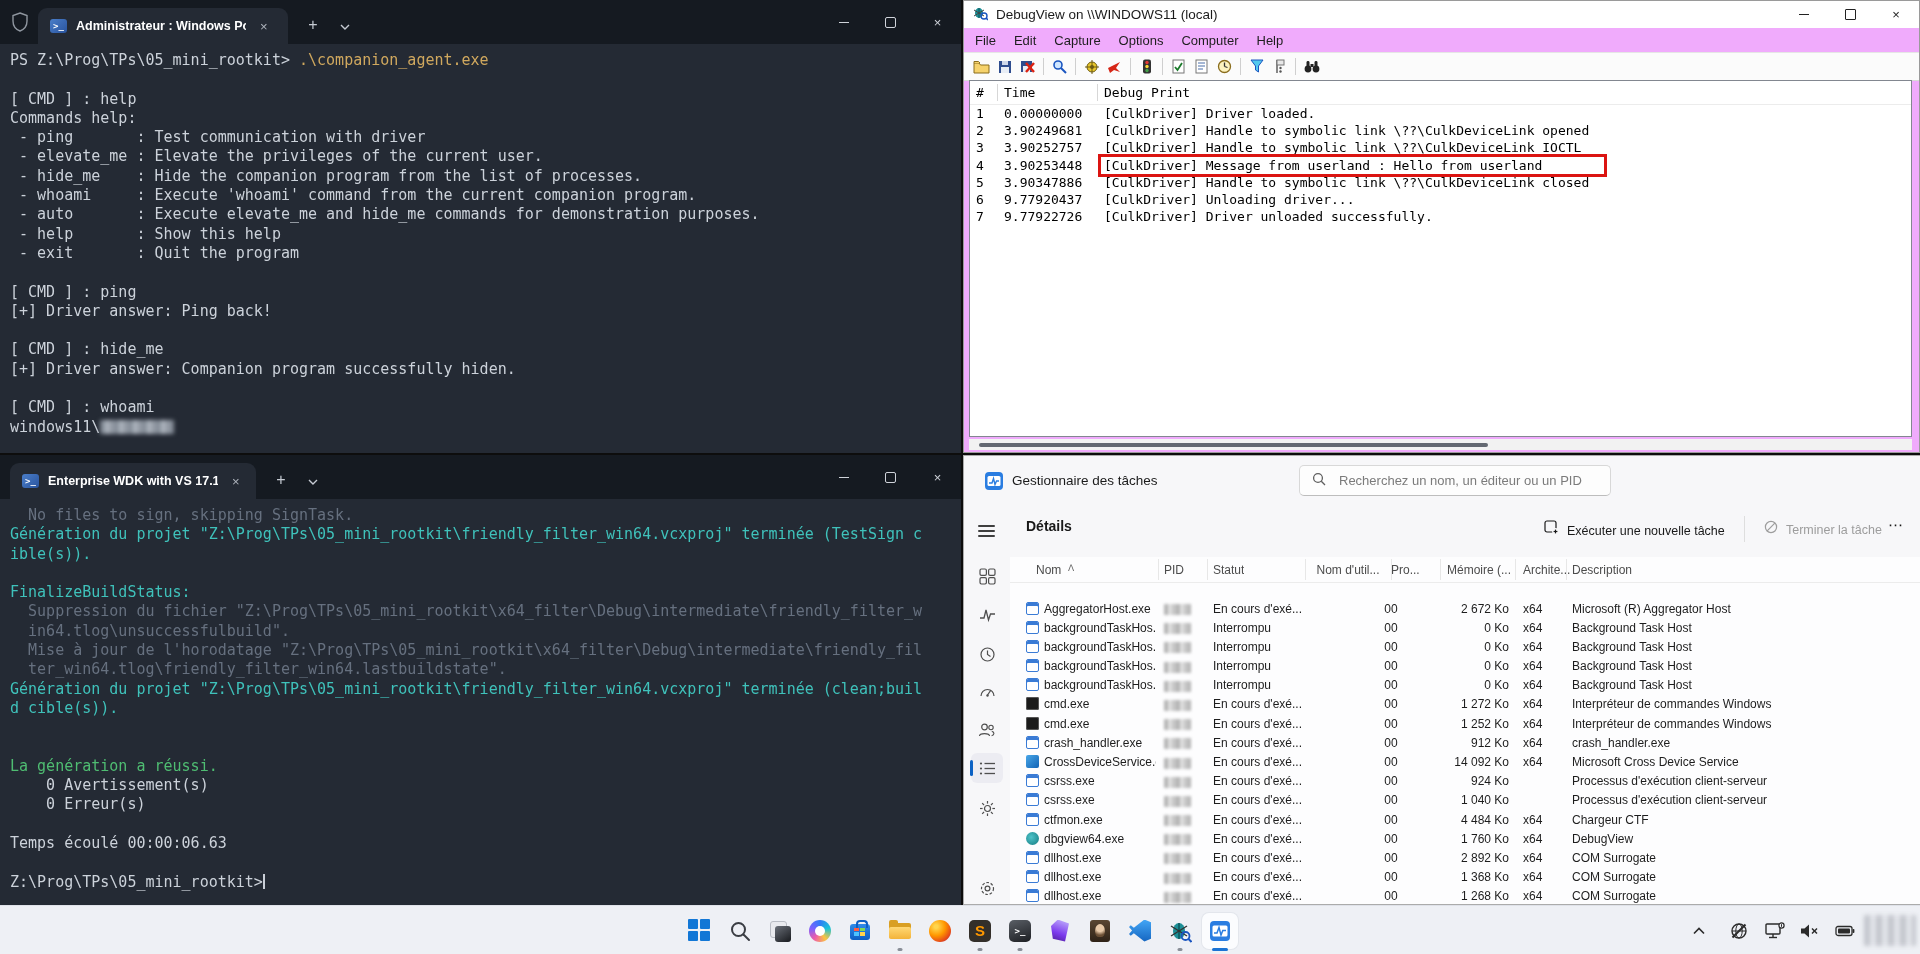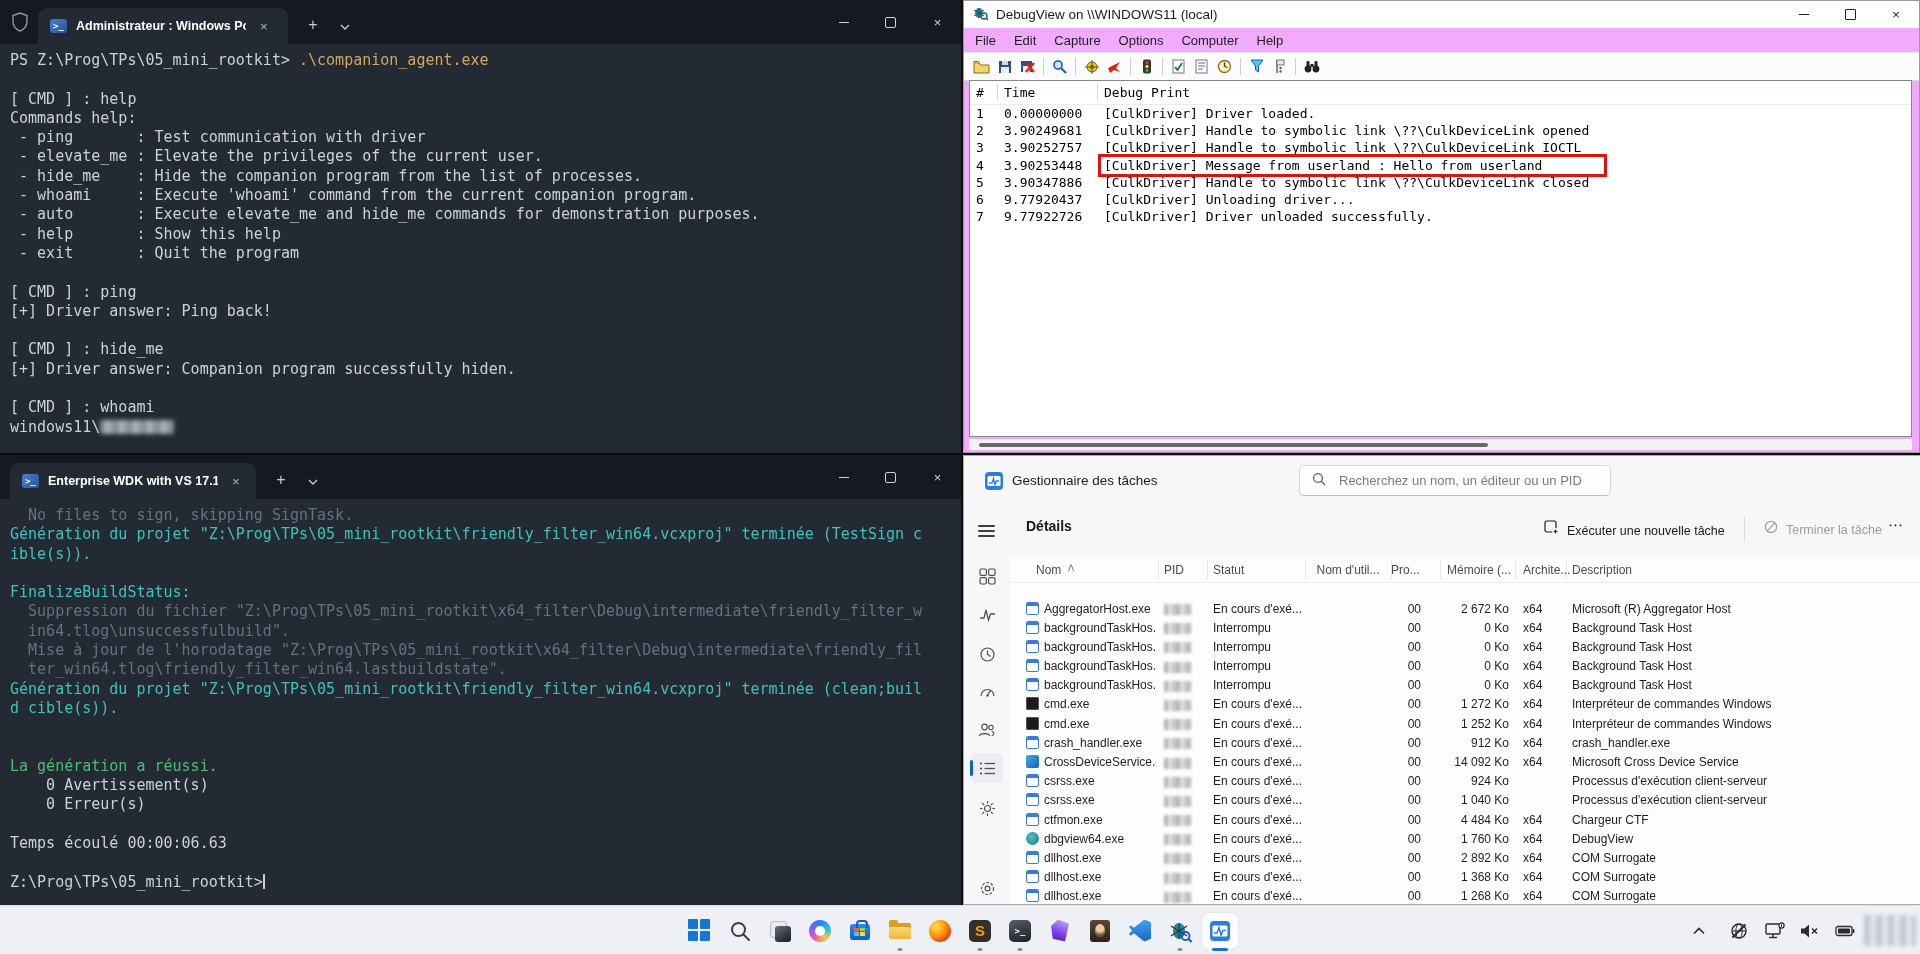--- a/index.html
+++ b/index.html
@@ -78,21 +78,21 @@
   .tm-rows{position:absolute;top:26px;left:0;right:0;bottom:0;overflow:hidden;margin-top:16px;}
   .tmr{position:relative;height:19.2px;font-size:12px;color:#1d1d1d;}
   .tmr span{position:absolute;top:2.5px;white-space:nowrap;}
   .pic{left:16px;top:3px;width:13px;height:13px;border-radius:2px;}
   .pic.win{background:#fff;border:1.5px solid #3a7bd5;box-sizing:border-box;box-shadow:inset 0 3px 0 #3a7bd5;}
   .pic.cmd{background:#1b1b1b;box-shadow:inset 0 0 0 1px #555;}
   .pic.cross{background:linear-gradient(135deg,#49a7e8,#1263b5);}
   .pic.bug{background:radial-gradient(circle at 40% 40%,#4fc3c9,#127a80);border-radius:50%;}
   .c.name{left:34px;width:112px;overflow:hidden;}
   .c.pid{left:154px}.c.st{left:203px;width:90px;overflow:hidden}.c.us{left:302px;width:76px;overflow:hidden}
-  .c.cpu{left:387px;width:24px;text-align:right}.c.mem{left:430px;width:69px;text-align:right}
+  .c.cpu{left:369px;width:24px;text-align:center}.c.mem{left:430px;width:69px;text-align:right}
   .c.arch{left:513px}.c.desc{left:562px;width:370px;overflow:hidden}
   .blurlight{display:inline-block;height:11px;border-radius:1px;vertical-align:-1px;
     background:repeating-linear-gradient(90deg,#b5b5b5 0 4px,#dedede 4px 8px,#c6c6c6 8px 12px);filter:blur(1.5px);}
   .pid .blurlight{width:27px}
   .tm-scroll{position:absolute;right:3px;top:130px;width:5px;height:170px;background:#c9c9cd;border-radius:3px;}
   
   #taskbar{position:absolute;left:0;top:905px;width:1920px;height:49px;background:#eef0f5;border-top:1px solid #dfe2e9;}
   .tb-center{position:absolute;left:50%;top:0;transform:translateX(-50%);height:49px;display:flex;align-items:center;}
   .tbslot{width:40px;height:46px;position:relative;display:flex;align-items:center;justify-content:center;}
   .tbdot{position:absolute;bottom:3px;left:50%;transform:translateX(-50%);width:5px;height:3px;border-radius:2px;background:#8a8f98;}

